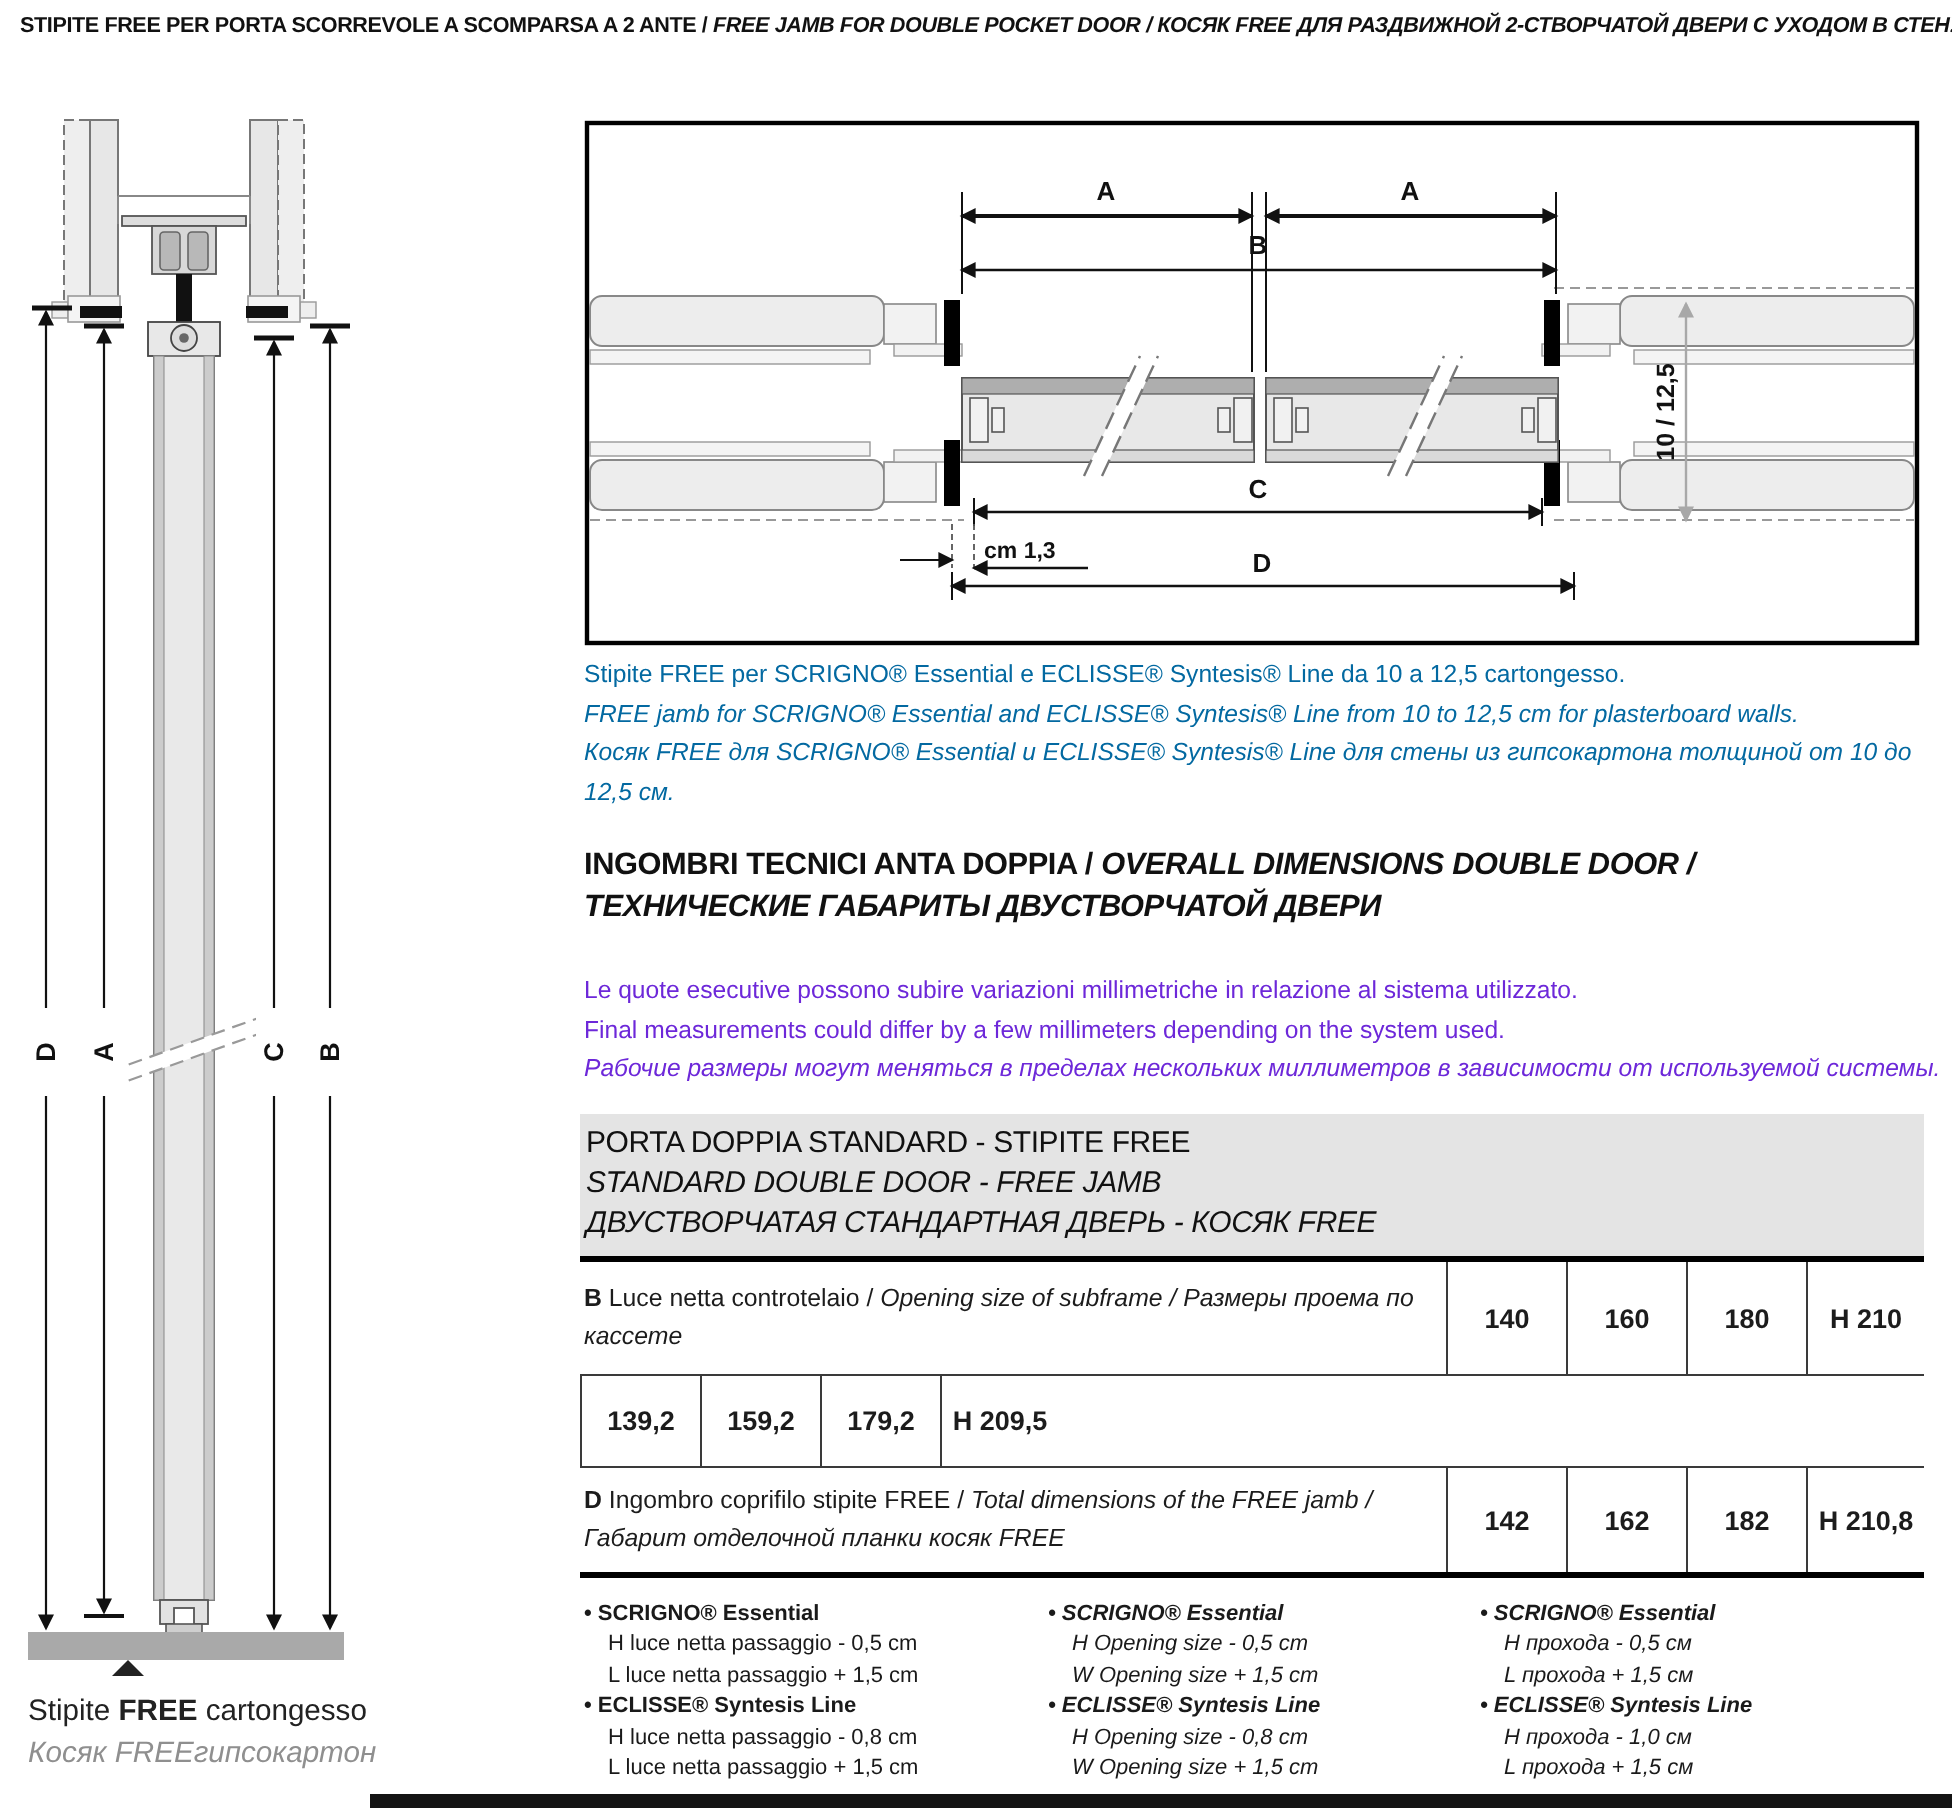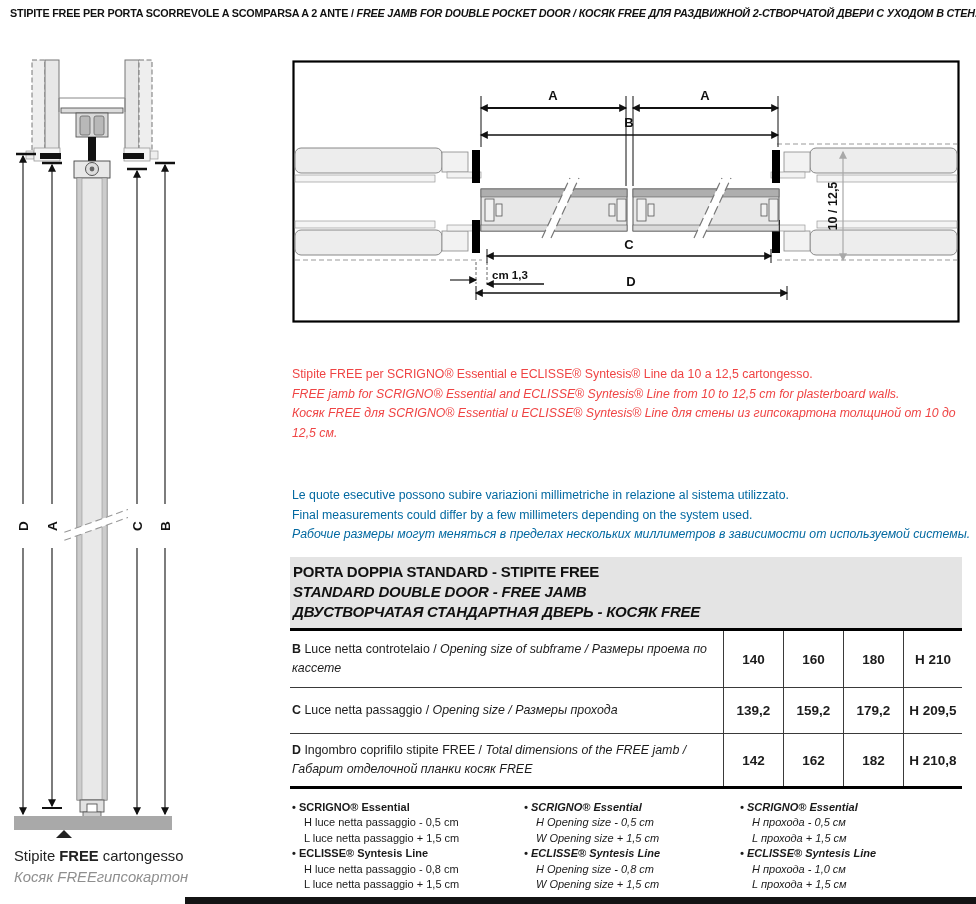--- a/index.html
+++ b/index.html
@@ -12,37 +12,37 @@
   .hdr { position:absolute; left:10px; top:7px; font-size:10.8px; font-weight:bold;
          letter-spacing:-0.2px; white-space:nowrap; color:#111; }
   .hdr .seg-rest { font-style:italic; }
 
   
   .left-svg  { position:absolute; left:6px;  top:56px; }
   .plan-svg  { position:absolute; left:292px; top:60px; }
 
   
   .plan-cap { position:absolute; left:292px; top:328px; width:684px;
-              font-size:12.3px; line-height:19.5px; color:#ef4444;margin-top:37px; }
+              font-size:12.3px; line-height:19.5px; color:#0369a1; }
   .plan-cap .en, .plan-cap .ru { font-style:italic; }
 
   
   .sec-head { position:absolute; left:292px; top:423px; width:684px;
               font-size:15.4px; font-weight:bold; line-height:20.5px;
               letter-spacing:-0.2px; color:#111; }
   .sec-head .en, .sec-head .ru { font-style:italic; }
 
   
   .note { position:absolute; left:292px; top:486px; width:684px;
-          font-size:12.3px; line-height:19.5px; color:#0369a1; }
+          font-size:12.3px; line-height:19.5px; color:#6d28d9; }
   .note .ru { font-style:italic; }
 
   
   .band { position:absolute; left:290px; top:557px; width:672px; height:71px;
-          background:#e4e4e4; font-size:15px; font-weight:bold; line-height:20px;
+          background:#e4e4e4; font-size:15px; font-weight:normal; line-height:20px;
           padding:5px 6px 0 3px; letter-spacing:-0.2px; color:#111; }
   .band .en, .band .ru { font-style:italic; }
 
   
   .dtable { position:absolute; left:290px; top:628px; width:672px;
             border-top:3px solid #000; border-bottom:3px solid #000; }
   .trow { display:flex; align-items:stretch; }
   .trow + .trow { border-top:1px solid #3a3a3a; }
   .tdesc { width:433px; padding:6px 12px 6px 2px; font-size:12.4px;
            line-height:19px; display:flex; align-items:center; flex-wrap:wrap; }
@@ -289,20 +289,24 @@
       <text transform="rotate(-90 541 146)" x="541" y="150" text-anchor="middle" font-size="12.5" font-weight="bold" fill="#111">10 / 12,5</text>
     </g>
   </svg>
 
   <div class="plan-cap">
     <div class="it">Stipite FREE per SCRIGNO® Essential e ECLISSE® Syntesis® Line da 10 a 12,5 cartongesso.</div>
     <div class="en">FREE jamb for SCRIGNO® Essential and ECLISSE® Syntesis® Line from 10 to 12,5 cm for plasterboard walls.</div>
     <div class="ru">Косяк FREE для SCRIGNO® Essential и ECLISSE® Syntesis® Line для стены из гипсокартона толщиной от 10 до 12,5 см.</div>
   </div>
 
+  <div class="sec-head">
+    <div><span class="it">INGOMBRI TECNICI ANTA DOPPIA / </span><span class="en">OVERALL DIMENSIONS DOUBLE DOOR /</span></div>
+    <div class="ru">ТЕХНИЧЕСКИЕ ГАБАРИТЫ ДВУСТВОРЧАТОЙ ДВЕРИ</div>
+  </div>
 
   <div class="note">
     <div class="it">Le quote esecutive possono subire variazioni millimetriche in relazione al sistema utilizzato.</div>
     <div class="en">Final measurements could differ by a few millimeters depending on the system used.</div>
     <div class="ru">Рабочие размеры могут меняться в пределах нескольких миллиметров в зависимости от используемой системы.</div>
   </div>
 
   <div class="band">
     <div class="it">PORTA DOPPIA STANDARD - STIPITE FREE</div>
     <div class="en">STANDARD DOUBLE DOOR - FREE JAMB</div>
@@ -313,23 +317,20 @@
     <div class="trow row-b">
       <div class="tdesc">
         <span class="inner"><span class="key">B</span><span> Luce netta controtelaio / </span><span class="en">Opening size of subframe / </span><span class="ru">Размеры проема по кассете</span></span>
       </div>
       <div class="tval">140</div>
       <div class="tval">160</div>
       <div class="tval">180</div>
       <div class="tval last">H 210</div>
     </div>
     <div class="trow row-c">
-      <div class="tdesc">
-        <span class="inner"><span class="key">C</span><span> Luce netta passaggio / </span><span class="en">Opening size / </span><span class="ru">Размеры прохода</span></span>
-      </div>
       <div class="tval">139,2</div>
       <div class="tval">159,2</div>
       <div class="tval">179,2</div>
       <div class="tval last">H 209,5</div>
     </div>
     <div class="trow row-d">
       <div class="tdesc">
         <span class="inner"><span class="key">D</span><span> Ingombro coprifilo stipite FREE / </span><span class="en">Total dimensions of the FREE jamb / </span><span class="ru">Габарит отделочной планки косяк FREE</span></span>
       </div>
       <div class="tval">142</div>

